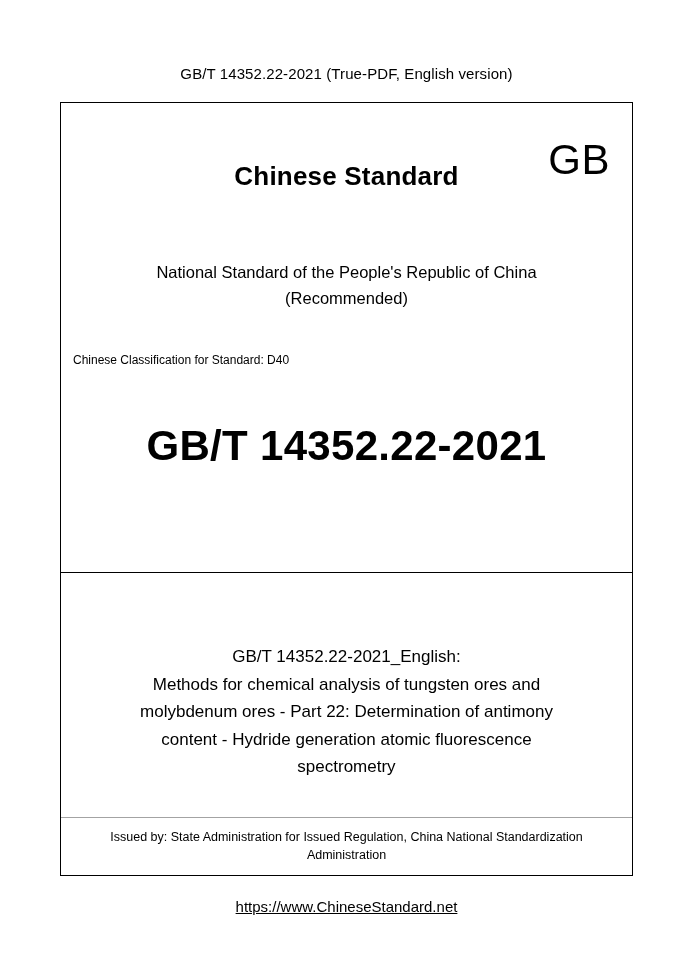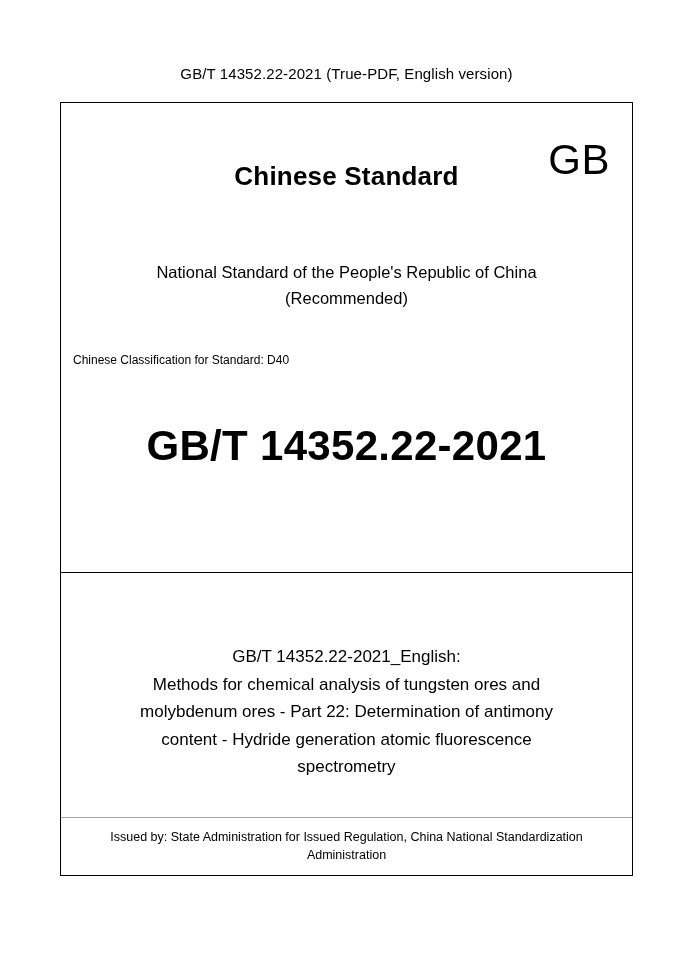--- a/index.html
+++ b/index.html
@@ -137,14 +137,17 @@
         <div>molybdenum ores - Part 22: Determination of antimony</div>
         <div>content - Hydride generation atomic fluorescence</div>
         <div>spectrometry</div>
       </div>
     </div>
 
     <div class="section-bottom">Issued by: State Administration for Issued Regulation, China National Standardization Administration</div>
 
   </div>
 
+  <div class="footer-url">
+    <a href="#">https://www.ChineseStandard.net</a>
+  </div>
 
 </div>
 
 </body></html>

